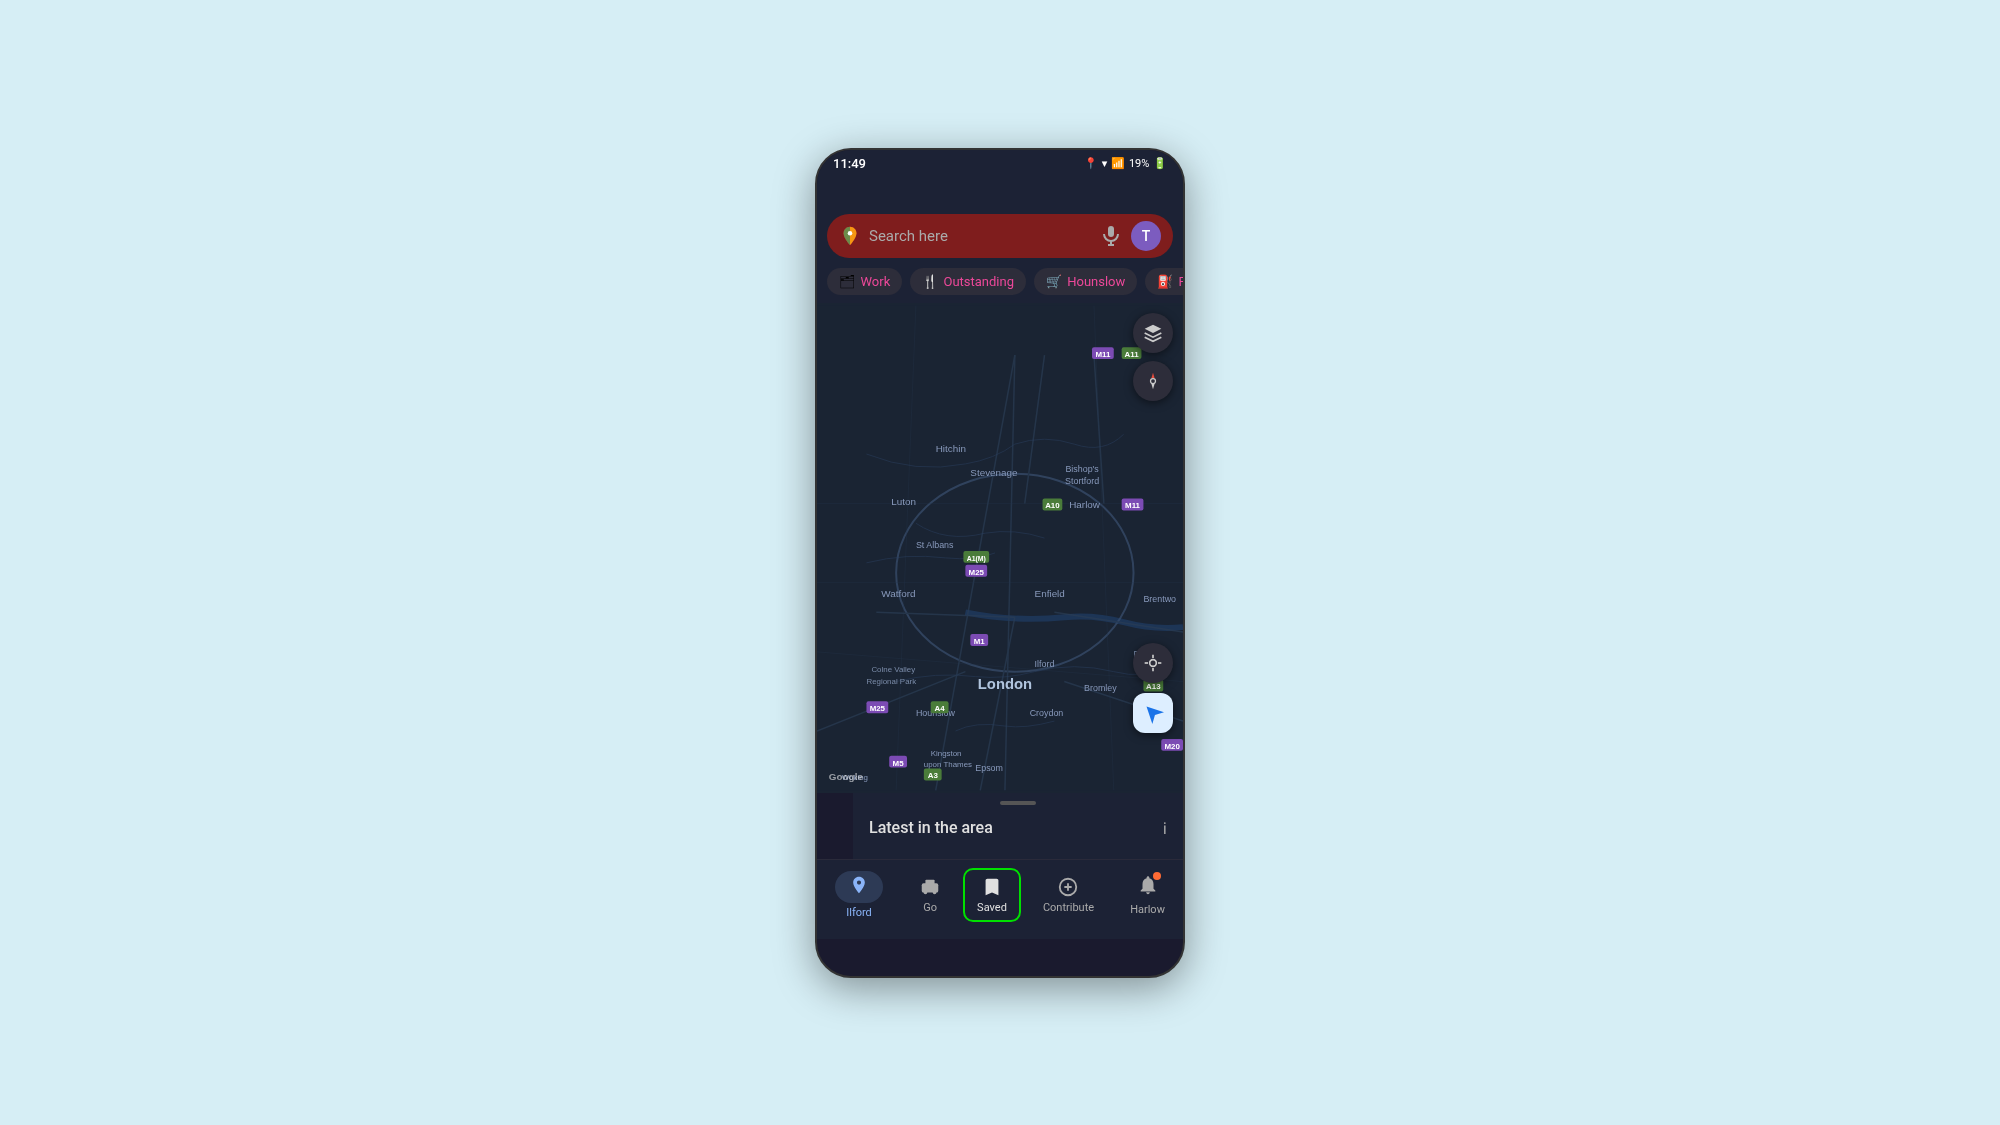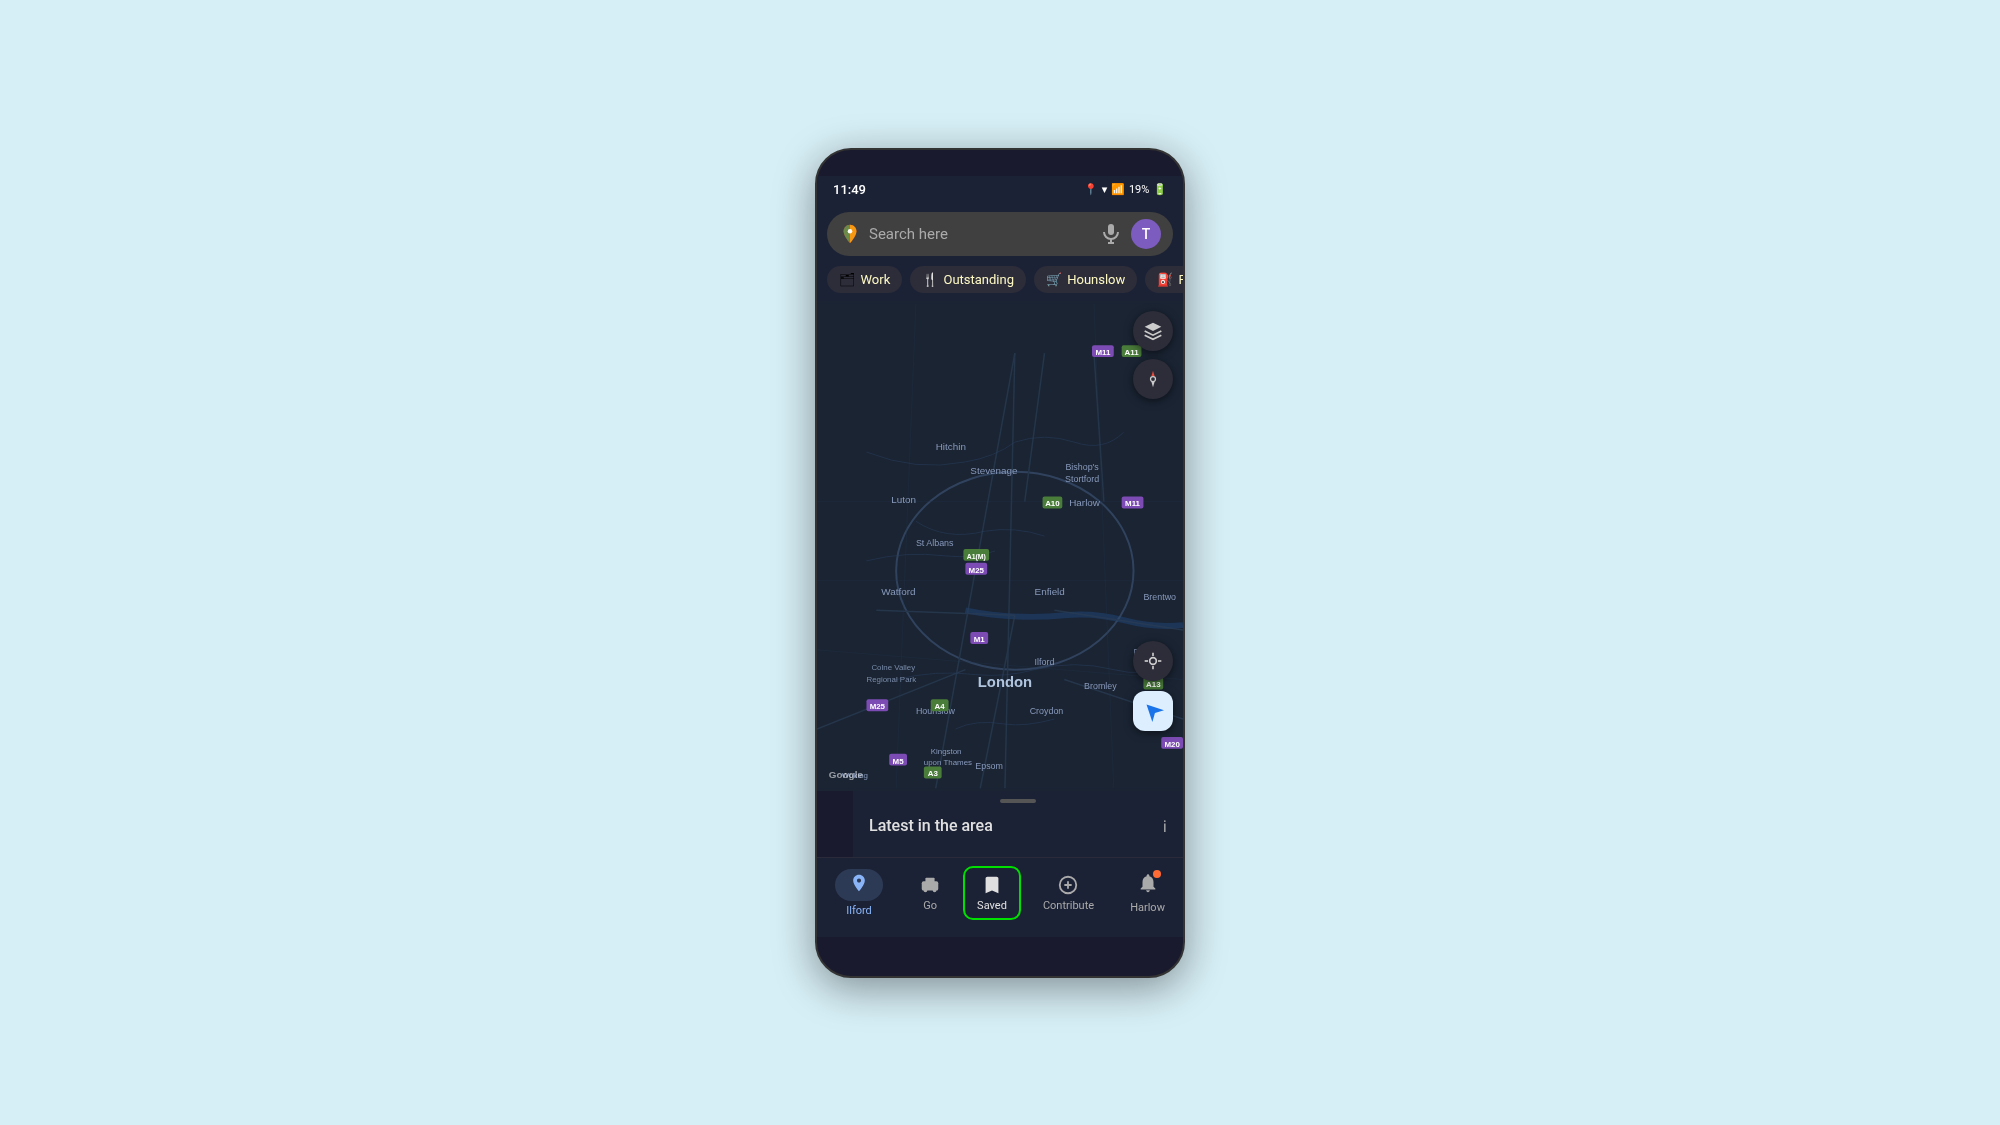--- a/index.html
+++ b/index.html
@@ -27,21 +27,20 @@
     
     .status-bar {
       background: #1c2235;
       height: 28px;
       display: flex;
       align-items: center;
       justify-content: space-between;
       padding: 0 16px;
       position: relative;
       z-index: 10;
-      margin-top: 26px;
     }
     .status-time {
       color: white;
       font-size: 13px;
       font-weight: 500;
     }
     .status-icons {
       display: flex;
       align-items: center;
       gap: 4px;
@@ -56,27 +55,28 @@
     }
 
     
     .search-container {
       background: #1c2235;
       padding: 8px 10px 6px;
       position: relative;
       z-index: 10;
     }
     .search-bar {
-      background: #404040;
+      background: #7f1d1d;
       border-radius: 24px;
       height: 44px;
       display: flex;
       align-items: center;
       padding: 0 12px;
       gap: 8px;
+      margin-top: 28px;
     }
     .google-pin {
       width: 22px;
       height: 22px;
       flex-shrink: 0;
     }
     .search-text {
       flex: 1;
       color: #aaa;
       font-size: 15px;
@@ -118,21 +118,21 @@
       display: flex;
       align-items: center;
       gap: 5px;
       white-space: nowrap;
       cursor: pointer;
     }
     .chip-icon {
       font-size: 13px;
     }
     .chip-label {
-      color: #fef9c3;
+      color: #ec4899;
       font-size: 13px;
     }
 
     
     .map-area {
       position: relative;
       height: 490px;
       background: #1a2433;
       overflow: hidden;
     }

